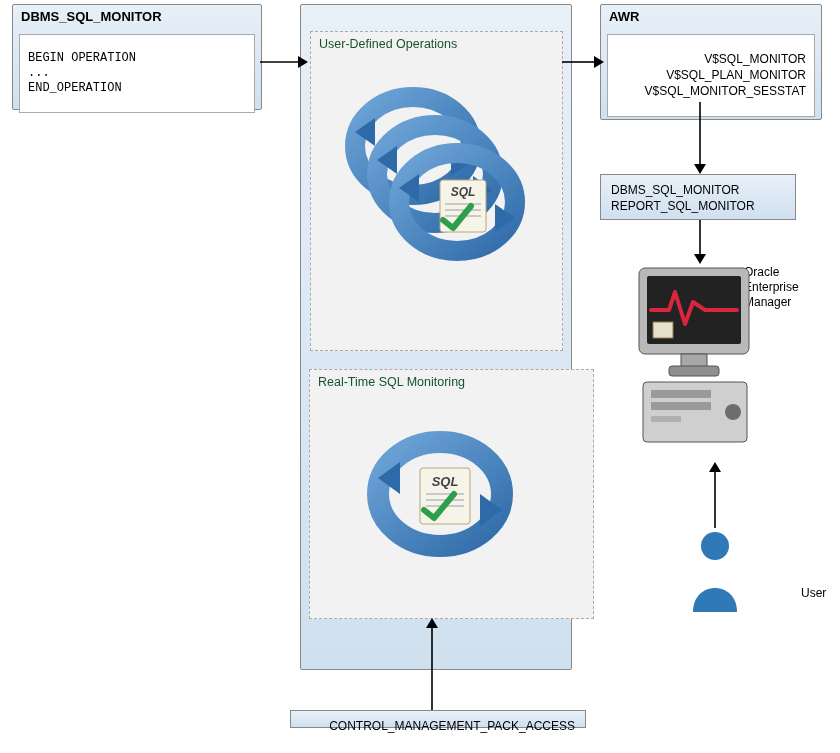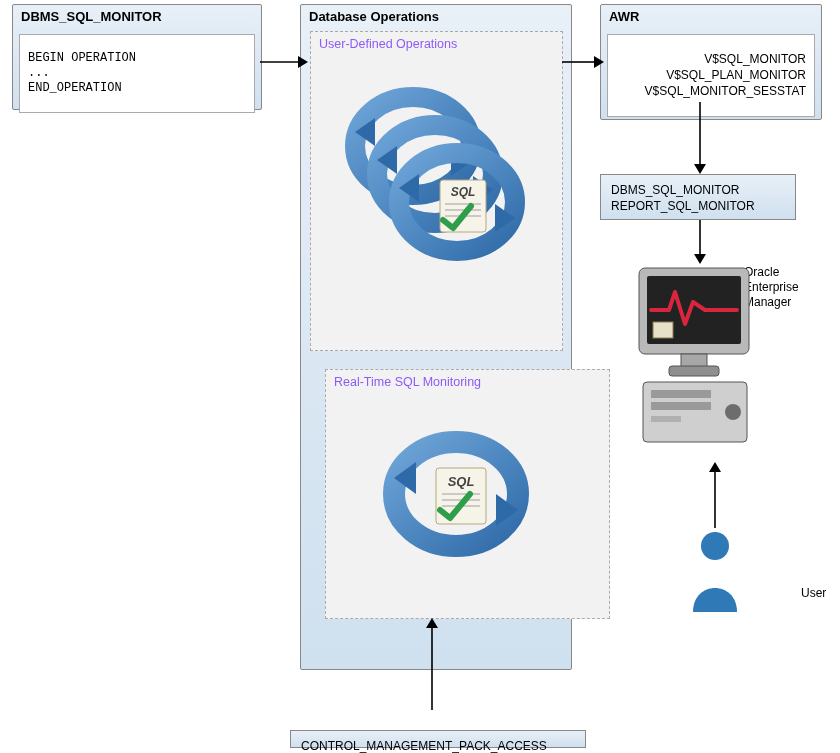--- a/index.html
+++ b/index.html
@@ -42,21 +42,21 @@
     text-align: right;
   }
   .subpanel {
     position: absolute;
     background: #f2f2f2;
     border: 1px dashed #aaa;
   }
   .subpanel-title {
     font-size: 12.5px;
     padding: 5px 8px 2px;
-    color: #8b5cf6;
+    color: #14532d;
   }
   .sql-icon {
     position: absolute;
   }
   .label {
     position: absolute;
     font-size: 12px;
     color: #000;
   }
   svg.arrow { position: absolute; overflow: visible; }
@@ -76,21 +76,20 @@
 <body>
 
 <div class="panel" style="left:12px; top:4px; width:250px; height:106px;">
   <div class="panel-header">DBMS_SQL_MONITOR</div>
   <div class="panel-body">BEGIN OPERATION
 ...
 END_OPERATION</div>
 </div>
 
 <div class="panel" style="left:300px; top:4px; width:272px; height:666px;">
-  <div class="panel-header">Database Operations</div>
 
   <div class="subpanel" style="left:9px; top:26px; width:253px; height:320px;">
     <div class="subpanel-title">User-Defined Operations</div>
 
     <div class="sql-icon" style="left:30px; top:40px;">
       <svg width="190" height="260" viewBox="0 0 190 260">
         <defs>
           <linearGradient id="cyc" x1="0" y1="0" x2="1" y2="1">
             <stop offset="0" stop-color="#6fa6d9"></stop>
             <stop offset="1" stop-color="#2e6aa8"></stop>
@@ -117,21 +116,21 @@
           <text x="78" y="68" font-family="Arial" font-size="12" font-style="italic" font-weight="bold" fill="#444" text-anchor="middle">SQL</text>
           <line x1="60" y1="76" x2="96" y2="76" stroke="#bbb" stroke-width="1.5"></line>
           <line x1="60" y1="82" x2="96" y2="82" stroke="#bbb" stroke-width="1.5"></line>
           <line x1="60" y1="88" x2="96" y2="88" stroke="#bbb" stroke-width="1.5"></line>
           <polyline points="58,92 68,100 86,78" fill="none" stroke="#2e9e4a" stroke-width="6" stroke-linecap="round" stroke-linejoin="round"></polyline>
         </g>
       </svg>
     </div>
   </div>
 
-  <div class="subpanel" style="left:24px; top:364px; width:285px; height:250px;">
+  <div class="subpanel" style="left:8px; top:364px; width:285px; height:250px;">
     <div class="subpanel-title">Real-Time SQL Monitoring</div>
     <div class="sql-icon" style="left:50px; top:44px;">
       <svg width="160" height="160" viewBox="0 0 160 160">
         <defs>
           <linearGradient id="cyc2" x1="0" y1="0" x2="1" y2="1">
             <stop offset="0" stop-color="#6fa6d9"></stop>
             <stop offset="1" stop-color="#2e6aa8"></stop>
           </linearGradient>
         </defs>
         <ellipse cx="80" cy="80" rx="62" ry="52" fill="none" stroke="url(#cyc2)" stroke-width="22"></ellipse>
@@ -183,21 +182,21 @@
 </div>
 
 <div style="position:absolute; left:687px; top:530px;">
   <svg width="56" height="86" viewBox="0 0 56 86">
     <circle cx="28" cy="16" r="14" fill="#2f79b7"></circle>
     <path d="M6,82 C6,50 50,50 50,82 Z" fill="#2f79b7"></path>
   </svg>
 </div>
 <div class="label" style="left:788px; top:586px;margin-left:13px;">User</div>
 
-<div class="single-box" style="left:290px; top:710px; width:296px; height:15px; font-family:Arial; text-align:left;margin-top:20px;">CONTROL_MANAGEMENT_PACK_ACCESS</div>
+<div class="single-box" style="left:290px; top:710px; width:296px; height:15px; font-family:Arial; text-align:right;">CONTROL_MANAGEMENT_PACK_ACCESS</div>
 
 <svg class="arrow" style="left:260px; top:52px; width:48px; height:20px;">
   <line x1="0" y1="10" x2="38" y2="10"></line>
   <polygon points="38,4 48,10 38,16"></polygon>
 </svg>
 
 <svg class="arrow" style="left:562px; top:52px; width:42px; height:20px;">
   <line x1="0" y1="10" x2="32" y2="10"></line>
   <polygon points="32,4 42,10 32,16"></polygon>
 </svg>

